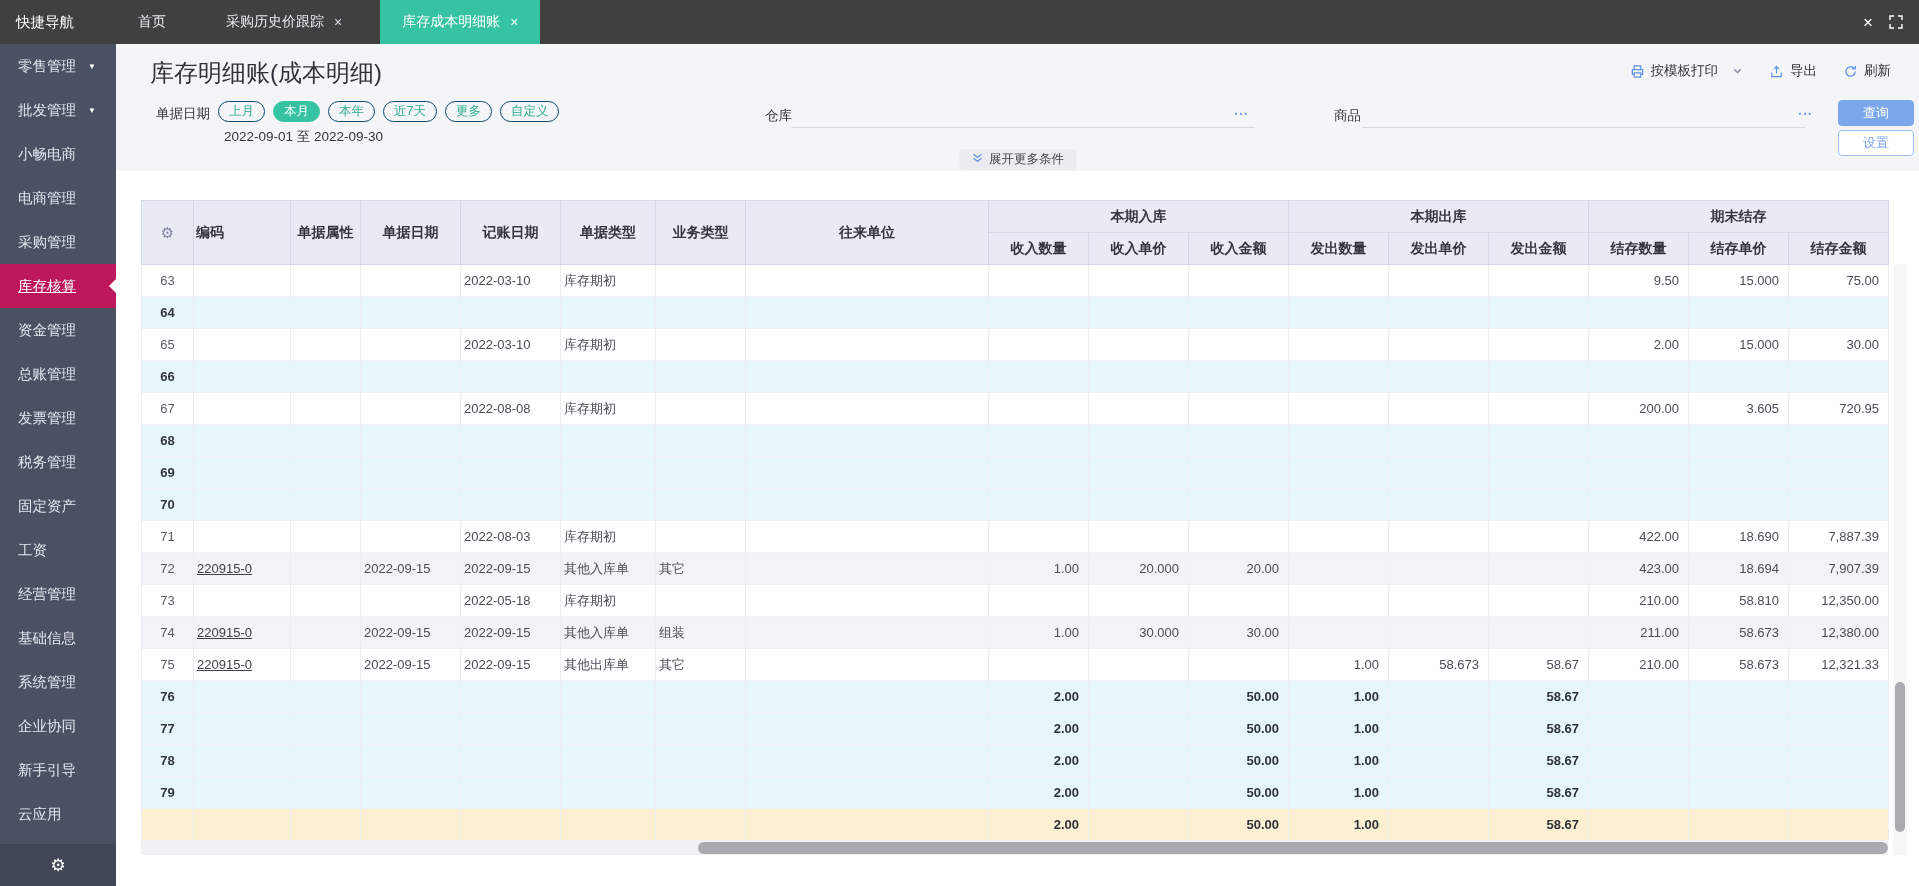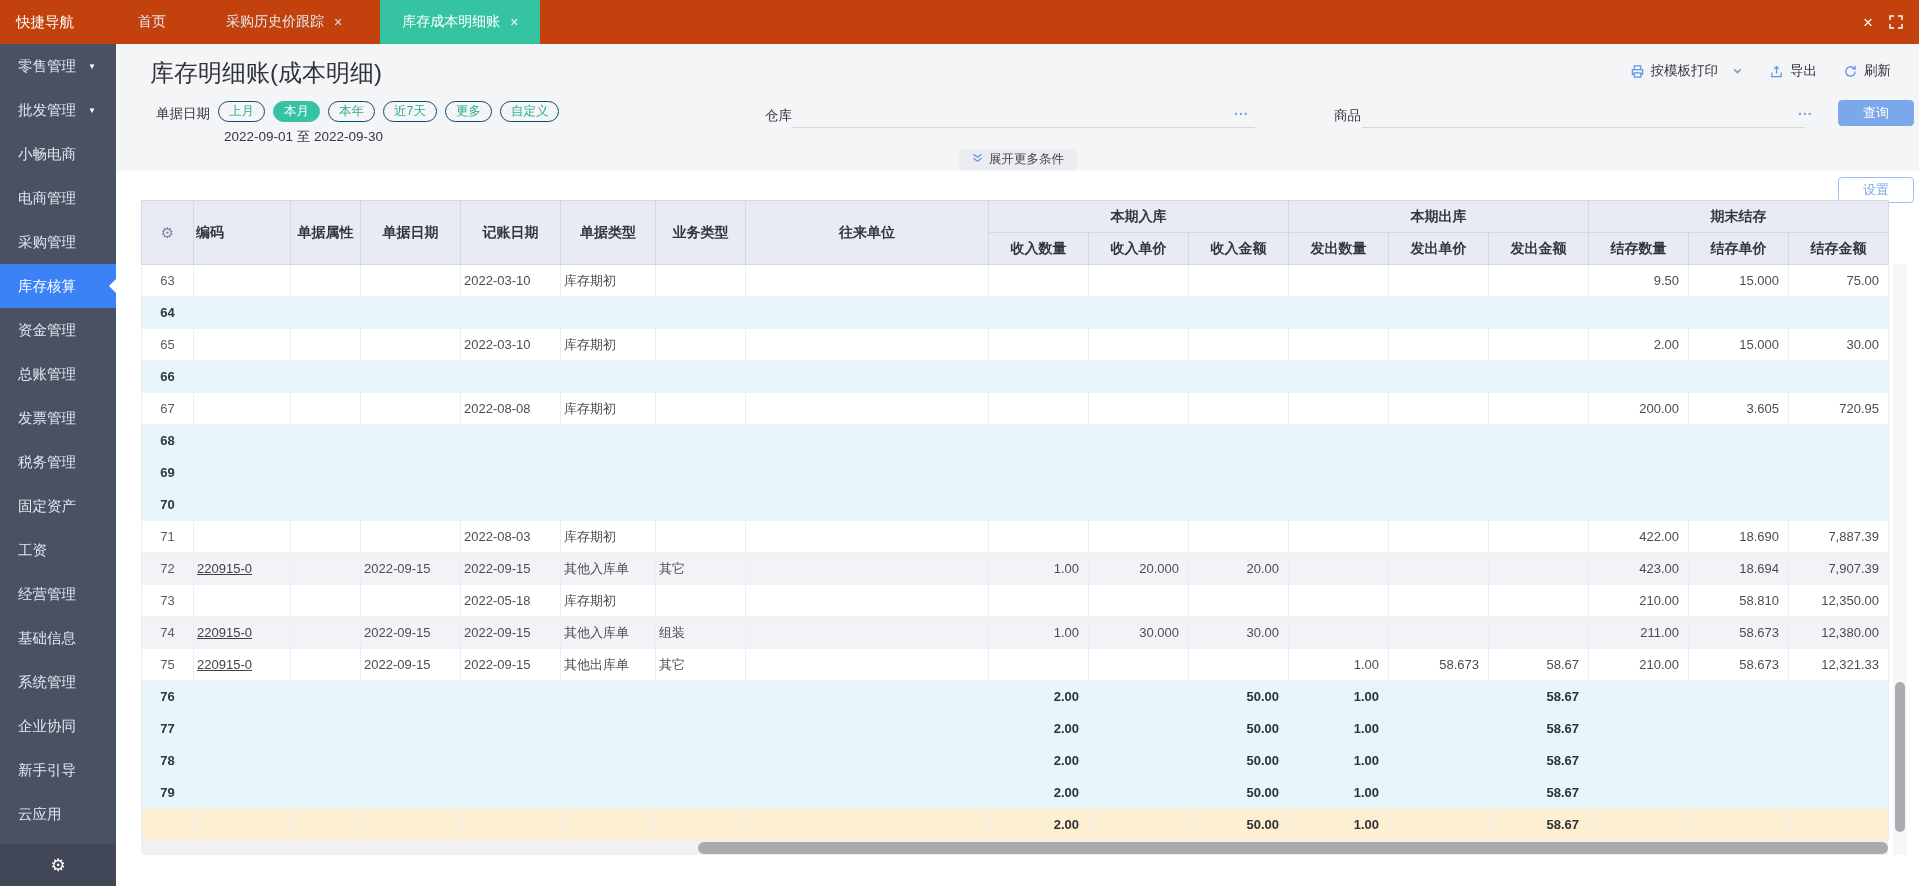--- a/index.html
+++ b/index.html
@@ -1,38 +1,38 @@
 <!DOCTYPE html>
 <html><head>
 <meta charset="utf-8">
 <style>
   * { margin:0; padding:0; box-sizing:border-box; }
   html,body { width:1919px; height:886px; overflow:hidden;
     font-family:"Liberation Sans","DejaVu Sans",sans-serif; background:#fff; }
   .screen { position:relative; width:1919px; height:886px; }
 
   
-  .topbar { position:absolute; top:0; left:0; right:0; height:44px; background:#c2410c;
+  .topbar { position:absolute; top:0; left:0; right:0; height:44px; background:#404040;
     display:flex; align-items:stretch; }
   .quick-nav { width:116px; color:#fff; font-size:14.5px; display:flex; align-items:center;
     padding-left:16px; flex:none; cursor:pointer; }
   .tabs { display:flex; flex:1; align-items:stretch;gap:16px; }
   .tab { padding:0 22px; display:flex; align-items:center; gap:10px; color:#e6e9f0;
     font-size:14px; cursor:pointer; white-space:nowrap; }
   .tab.active { background:#36c3a1; color:#fff; }
   .tab-close { font-size:14px; opacity:.95; }
   .win-icons { display:flex; align-items:center; gap:16px; padding-right:16px; color:#fff; flex:none; }
   .win-icons .close-x { font-size:17px; line-height:1; cursor:pointer; }
   .win-icons svg { display:block; cursor:pointer; }
 
   
   .sidebar { position:absolute; top:44px; left:0; width:116px; bottom:0; background:#4a5163; }
   .side-item { height:44px; display:flex; align-items:center; padding-left:18px;
     color:#e2e6ee; font-size:14.5px; position:relative; cursor:pointer; white-space:nowrap; }
-  .side-item.active { background:#3b82f6; color:#fff; }
+  .side-item.active { background:#be185d; color:#fff;text-decoration:underline; }
   .side-item.active::after { content:""; position:absolute; right:0; top:50%; margin-top:-7px;
     border-top:7px solid transparent; border-bottom:7px solid transparent; border-right:7px solid #fff; }
   .side-caret { margin-left:12px; font-size:8px; color:#fff; }
   .side-footer { position:absolute; bottom:0; left:0; right:0; height:42px; background:#414757;
     display:flex; align-items:center; justify-content:center; }
   .side-footer .gear { color:#fff; font-size:17px; cursor:pointer; }
 
   
   .main { position:absolute; left:116px; top:44px; right:0; bottom:0; background:#fff; }
   .head-block { position:relative; height:127px; background:#f4f5f7; }
@@ -48,21 +48,21 @@
   .pill { height:21px; line-height:19px; padding:0 10px; border:1px solid #0c4a6e; border-radius:11px;
     color:#2fae92; font-size:12.5px; cursor:pointer; background:transparent; white-space:nowrap; }
   .pill.active { background:#36c3a1; border-color:#36c3a1; color:#fff; }
   .f-range { position:absolute; left:108px; top:84px; font-size:13.5px; color:#33363d; }
   .f-line { position:absolute; height:22px; border-bottom:1px solid #d6d8dd; cursor:text; }
   .f-ellipsis { position:absolute; color:#7aa3ea; font-size:14px; font-weight:bold;
     letter-spacing:1px; cursor:pointer; }
   .btn { position:absolute; width:76px; height:26px; border-radius:4px; font-size:13px;
     text-align:center; line-height:24px; cursor:pointer; }
   .btn-query { background:#7ba7eb; color:#fff; border:1px solid #7ba7eb; left:1722px; top:56px; }
-  .btn-settings { background:#fff; color:#7ba7eb; border:1px solid #9dbdef; left:1722px; top:86px;margin-top:47px; }
+  .btn-settings { background:#fff; color:#7ba7eb; border:1px solid #9dbdef; left:1722px; top:86px; }
   .expand-pill { position:absolute; left:50%; transform:translateX(-50%); top:105px; height:21px;
     background:#ebecef; border-radius:3px; padding:0 12px; display:flex; align-items:center; gap:6px;
     font-size:12.5px; color:#45484e; cursor:pointer; }
 
   
   .table-wrap { position:relative; margin:29px 0 0 25px; width:1747px; }
   table { border-collapse:collapse; table-layout:fixed; width:1747px; font-size:13px; color:#4a4d55; }
   thead th { background:#e9ebf4; border:1px solid #d5d9e7; font-size:14px; color:#33363d;
     font-weight:700; height:32px; text-align:center; overflow:hidden; white-space:nowrap; }
   thead th.th-code { text-align:left; padding-left:2px; }

